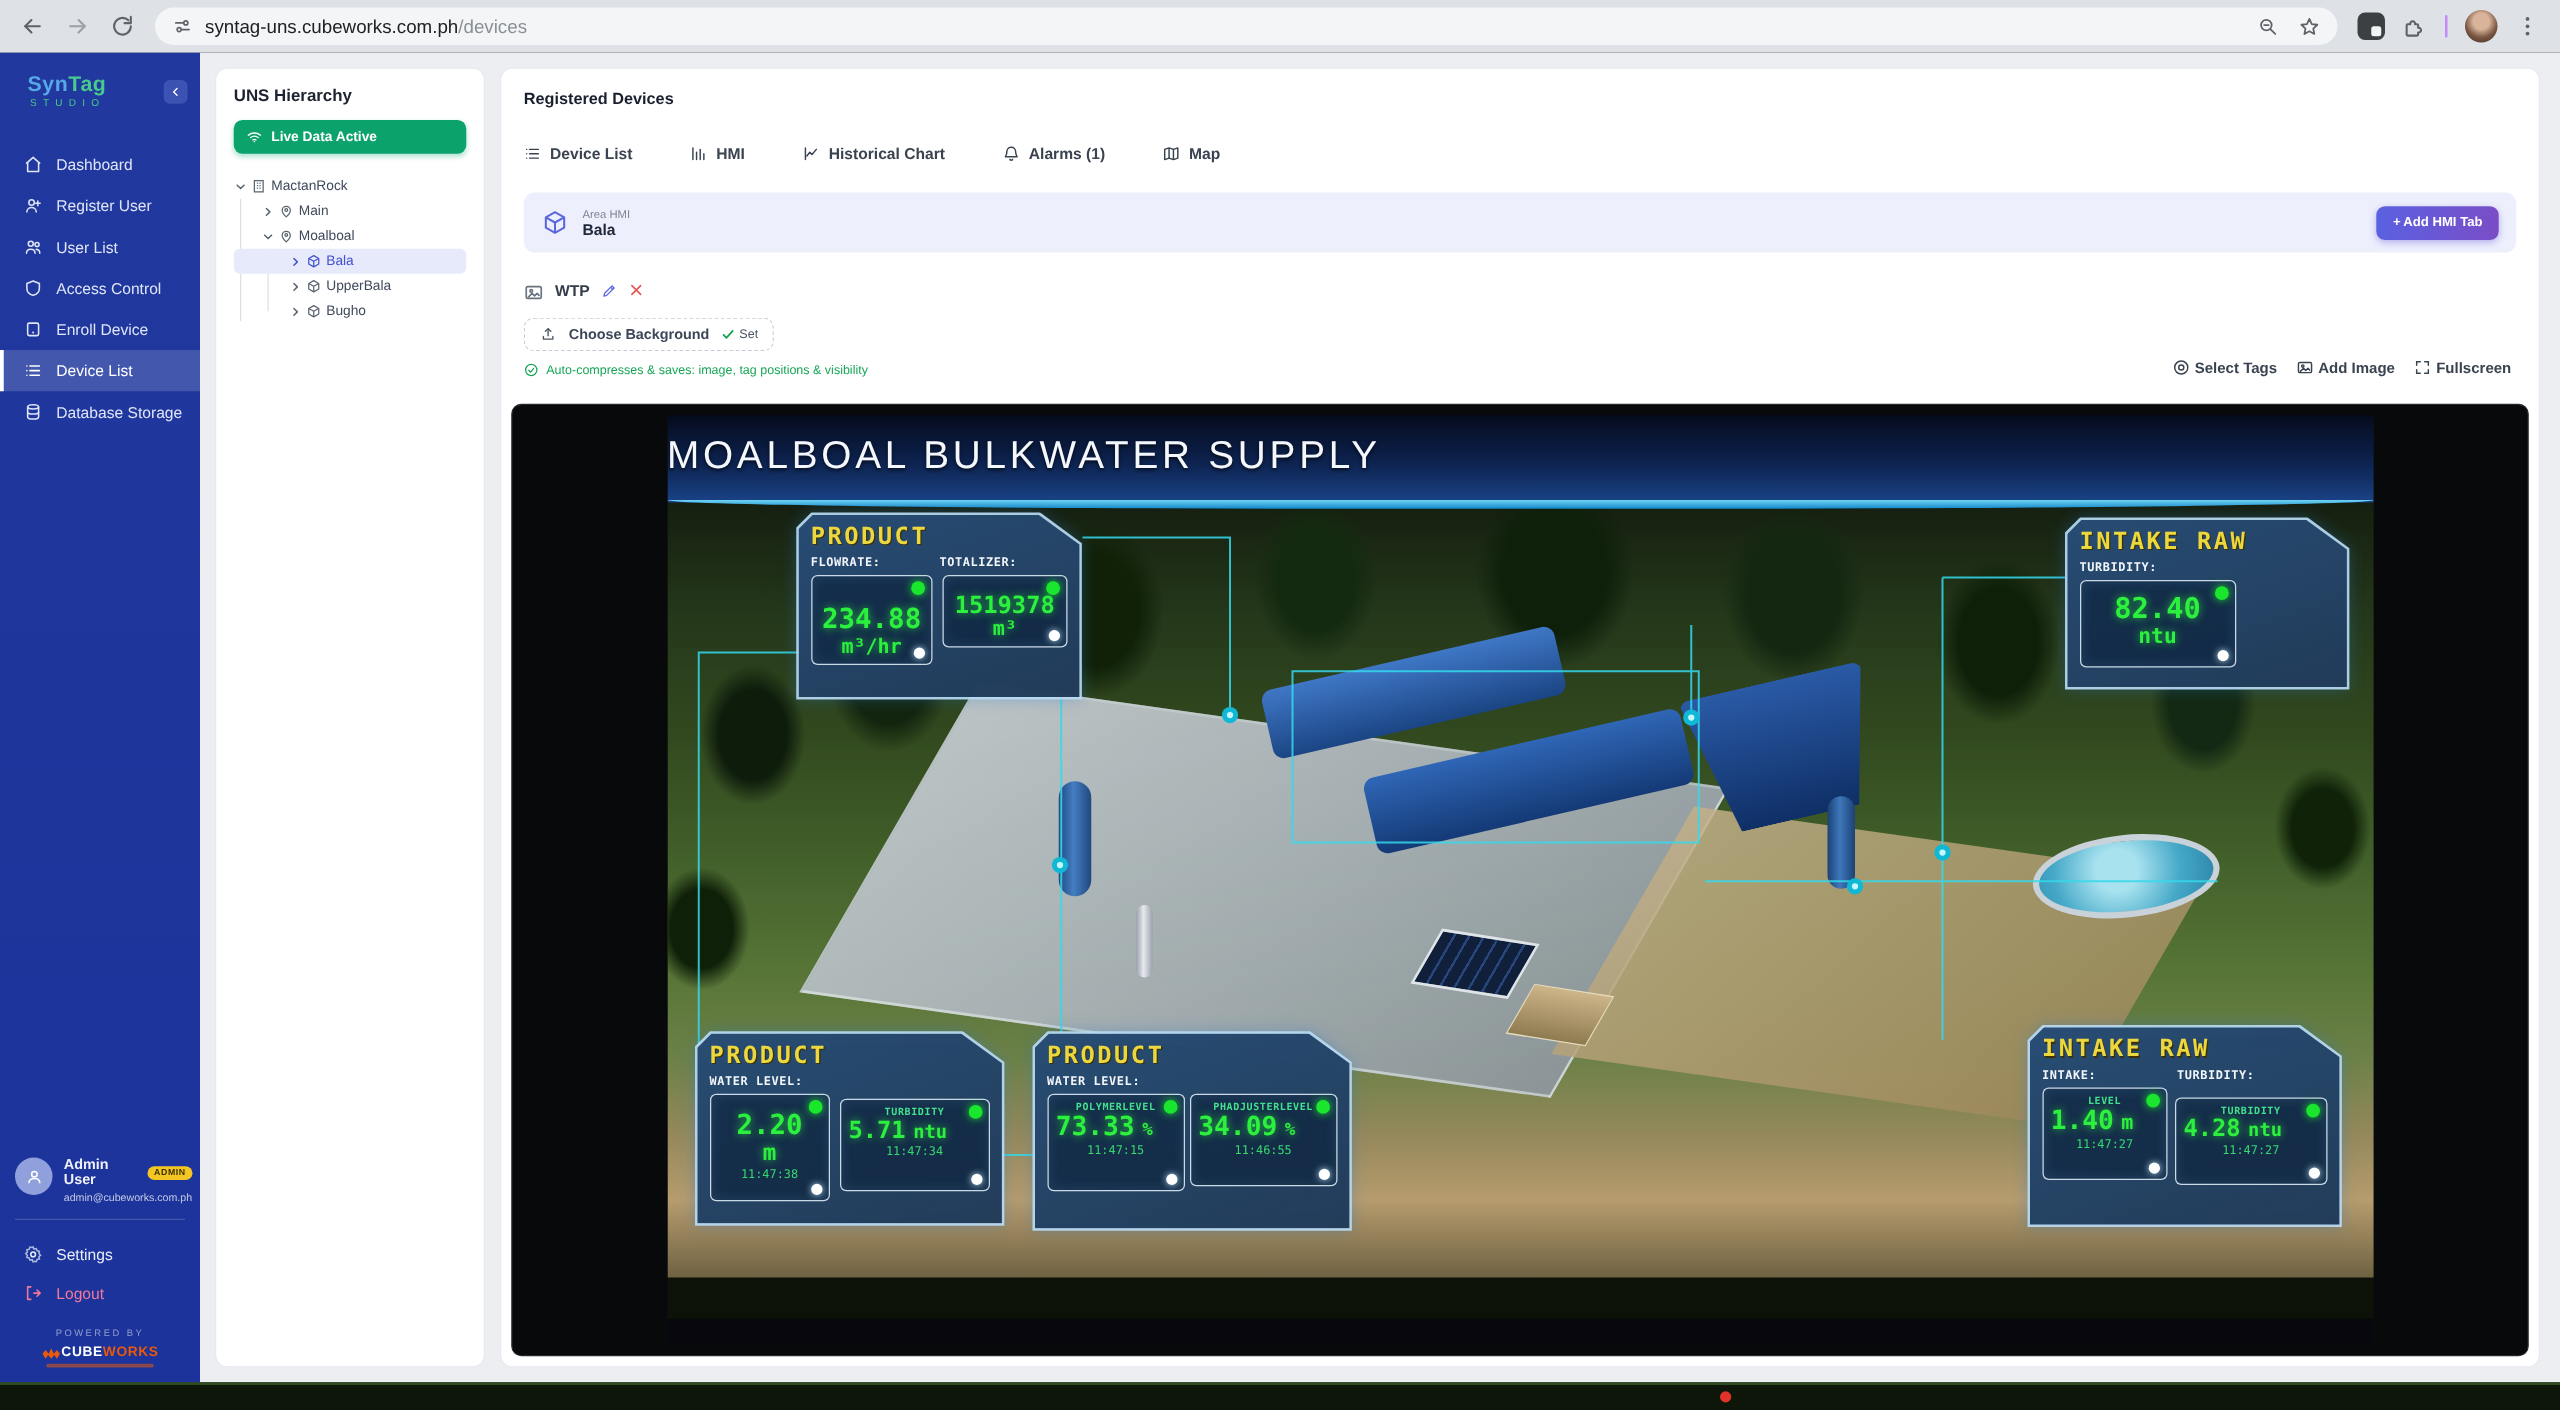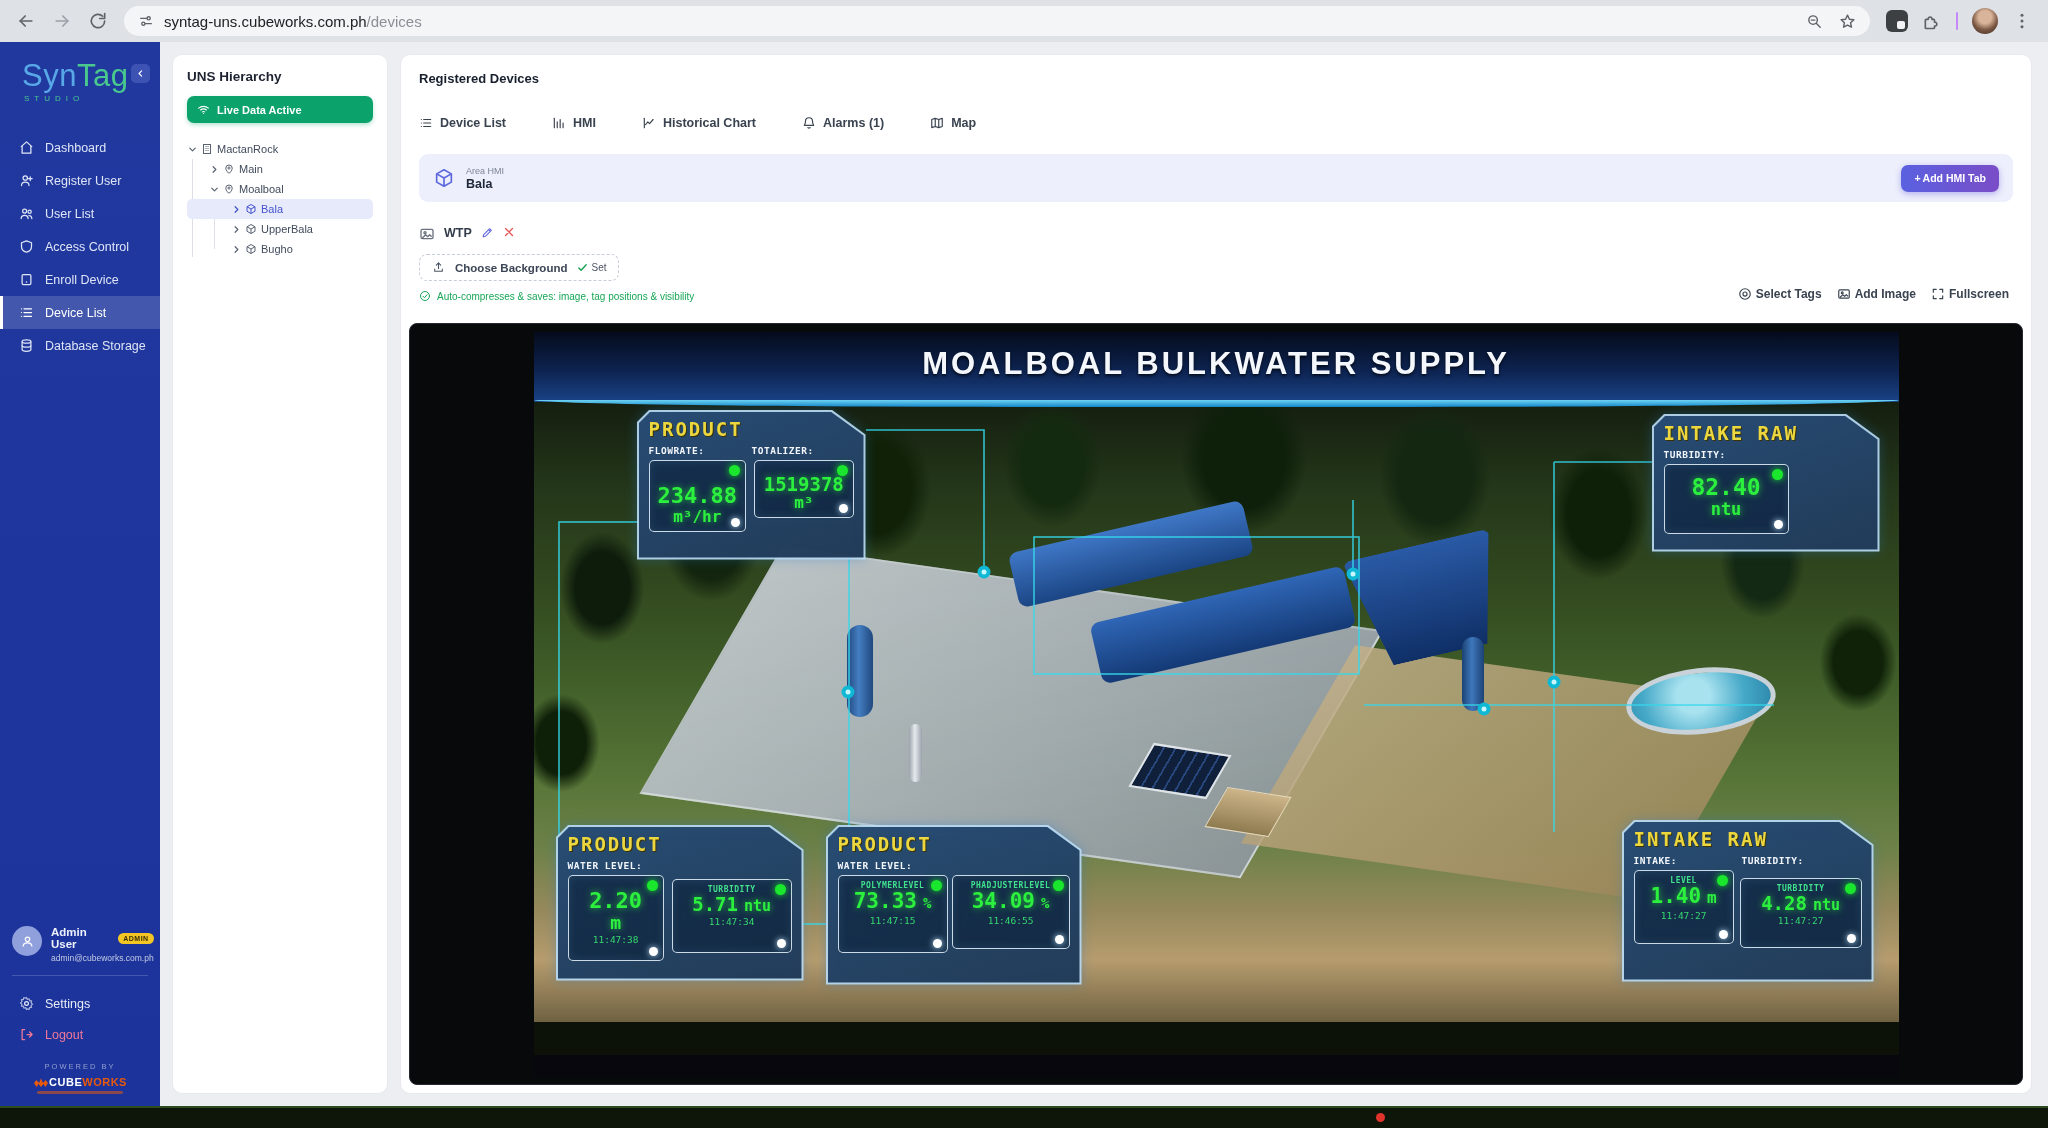--- a/index.html
+++ b/index.html
@@ -23,21 +23,21 @@
 .avatar-b{width:26px;height:26px;border-radius:50%;background:radial-gradient(circle at 50% 35%,#d9b49a 0 30%,#7a5742 60%,#3c2c24 100%)}
 
 
 .app{position:absolute;top:42px;left:0;width:100%;height:1064px;background:#eceef2;overflow:hidden}
 .os-strip{position:absolute;left:0;bottom:0;width:100%;height:22px;background:#0d1609;border-top:2px solid #2d4d20}
 .rec-dot{position:absolute;left:1376px;bottom:6px;width:9px;height:9px;border-radius:50%;background:#e0342b}
 
 
 .sidebar{position:absolute;left:0;top:0;width:160px;height:100%;background:linear-gradient(180deg,#21399f,#1b339a);color:#eef1fb}
 .logo{padding:16px 0 0 22px;position:relative}
-.logo-main{font-size:31px;font-weight:normal;letter-spacing:.5px}
+.logo-main{font-size:17px;font-weight:bold;letter-spacing:.5px}
 .logo-syn{color:#58a8e8}.logo-tag{color:#49c98e}
 .logo-sub{font-size:8px;letter-spacing:5px;color:#49c98e;padding-left:2px}
 .collapse-btn{position:absolute;right:10px;top:22px;width:19px;height:19px;border-radius:5px;background:#3d53b4;display:flex;align-items:center;justify-content:center;color:#fff}
 .menu{margin-top:28px}
 .menu-item{display:flex;align-items:center;gap:11px;height:33px;padding-left:19px;font-size:12.5px;color:#dfe5f6;position:relative}
 .menu-item.active{background:rgba(255,255,255,.16);color:#fff}
 .menu-item.active::before{content:"";position:absolute;left:0;top:0;bottom:0;width:3px;background:#fff}
 .mi-ic{width:15px;height:15px;flex:none}
 .side-bottom{position:absolute;left:0;bottom:12px;width:100%}
 .user-row{display:flex;gap:9px;padding:0 12px;align-items:flex-start}
@@ -92,21 +92,21 @@
 .autosave{margin-top:9px;display:flex;align-items:center;gap:6px;color:#18a657;font-size:10px}
 .auto-ic{width:12px;height:12px;flex:none}
 .canvas-tools{position:absolute;top:232px;right:22px;display:flex;gap:15px;align-items:center}
 .tool{display:flex;align-items:center;gap:4px;font-size:12px;font-weight:bold;color:#3a4350}
 .tool .ti{width:14px;height:14px}
 
 
 .canvas{position:absolute;left:8px;right:8px;top:268px;bottom:8px;background:#08090b;border:1px solid #26292f;border-radius:8px;display:flex;align-items:center;justify-content:center;overflow:hidden}
 .stage{position:relative;width:1365px;height:745px;background:#0c1208;overflow:hidden}
 .hmi-header{position:absolute;top:0;left:0;width:100%;height:70px;background:linear-gradient(180deg,#050b1c 0%,#0d2350 55%,#1a4387 100%);z-index:3}
-.hmi-title{text-align:center;line-height:64px;font-size:31px;font-weight:bold;letter-spacing:3px;color:#f4f7fc;text-shadow:0 2px 3px rgba(0,0,0,.65)}
+.hmi-title{line-height:64px;font-size:31px;font-weight:normal;letter-spacing:3px;color:#f4f7fc;text-shadow:0 2px 3px rgba(0,0,0,.65)}
 .hmi-header::after{content:"";position:absolute;left:0;right:0;bottom:-5px;height:7px;background:linear-gradient(180deg,#6fd4f4,#1286c9);border-radius:0 0 40% 40%/0 0 100% 100%}
 .scene{position:absolute;left:0;top:70px;width:100%;height:620px;background:linear-gradient(180deg,#151f10 0%,#24371a 14%,#32491f 30%,#42602a 46%,#567436 60%,#6d8148 72%,#96895c 82%,#b69c6e 90%,#6f6242 100%)}
 .trees{position:absolute;inset:0;background-image:
  radial-gradient(60px 80px at 5% 30%,#0e1c0c 0 45%,transparent 70%),
  radial-gradient(70px 90px at 13% 22%,#13250e 0 45%,transparent 70%),
  radial-gradient(80px 100px at 25% 14%,#102108 0 45%,transparent 70%),
  radial-gradient(70px 90px at 38% 10%,#142a10 0 45%,transparent 70%),
  radial-gradient(90px 110px at 52% 9%,#0e1f0a 0 45%,transparent 70%),
  radial-gradient(80px 100px at 66% 12%,#132711 0 45%,transparent 70%),
  radial-gradient(70px 95px at 78% 18%,#0f2009 0 45%,transparent 70%),
@@ -132,21 +132,21 @@
 .sp-inner{position:absolute;inset:2px;clip-path:polygon(0 12px,12px 0,calc(100% - 33px) 0,100% 24px,100% 100%,0 100%);background:linear-gradient(160deg,rgba(25,62,104,.9),rgba(13,38,68,.87));padding:6px 10px}
 .sp-title{font-family:"DejaVu Sans Mono",monospace;font-weight:bold;font-size:19px;letter-spacing:2px;color:#ecd73f;text-shadow:1px 1px 0 #3a3205}
 .sp-label{font-family:"DejaVu Sans Mono",monospace;font-weight:bold;font-size:9.5px;letter-spacing:.5px;color:#f2f6fb;margin:5px 0 4px}
 .lab-row{display:flex;margin:5px 0 4px}
 .lab-row .sp-label{margin:0}
 .vrow{display:flex;gap:8px}
 .vbox{position:relative;border:1.5px solid rgba(223,238,250,.9);border-radius:5px;background:rgba(9,31,56,.62);text-align:center;padding:5px 6px;box-shadow:inset 0 0 10px rgba(120,180,230,.15)}
 .vtag{font-family:"DejaVu Sans Mono",monospace;font-weight:bold;font-size:8px;letter-spacing:.5px;color:#42e18e}
 .vval{font-family:"DejaVu Sans Mono",monospace;font-weight:bold;color:#2cf03e;text-shadow:0 0 7px rgba(44,240,62,.75);line-height:1.1}
 .vunit{font-family:"DejaVu Sans Mono",monospace;font-weight:bold;color:#2cf03e;text-shadow:0 0 7px rgba(44,240,62,.75);line-height:1.1}
-.vinline{display:flex;align-items:baseline;justify-content:center;gap:6px}
+.vinline{display:flex;align-items:baseline;justify-content:flex-start;gap:6px}
 .vtime{font-family:"DejaVu Sans Mono",monospace;font-size:9.5px;color:#35d86d;margin-top:2px}
 .gdot{position:absolute;top:4px;right:5px;width:11px;height:11px;border-radius:50%;background:#1ae62e;box-shadow:0 0 7px #1ae62e}
 .wdot{position:absolute;bottom:4px;right:5px;width:9px;height:9px;border-radius:50%;background:#fff;box-shadow:0 0 6px #bfe6ff}
 .hmi-footer{position:absolute;left:0;bottom:22px;width:100%;height:34px;background:linear-gradient(180deg,#0d3176,#081f4e);border-top:3px solid #2ba4df;z-index:6}
 .ftab{position:absolute;top:0;height:100%;display:flex;align-items:center;font-family:"DejaVu Sans Mono",monospace;font-weight:bold;font-size:15px;letter-spacing:2px;color:#eef3fa;transform:translateX(-50%)}
 .ftab.active{color:#4ec1ff;text-shadow:0 0 8px rgba(78,193,255,.9)}
 .hmi-bottom{position:absolute;left:0;bottom:0;width:100%;height:22px;background:#07070d;z-index:6}
 </style>
 </head>
 <body>

